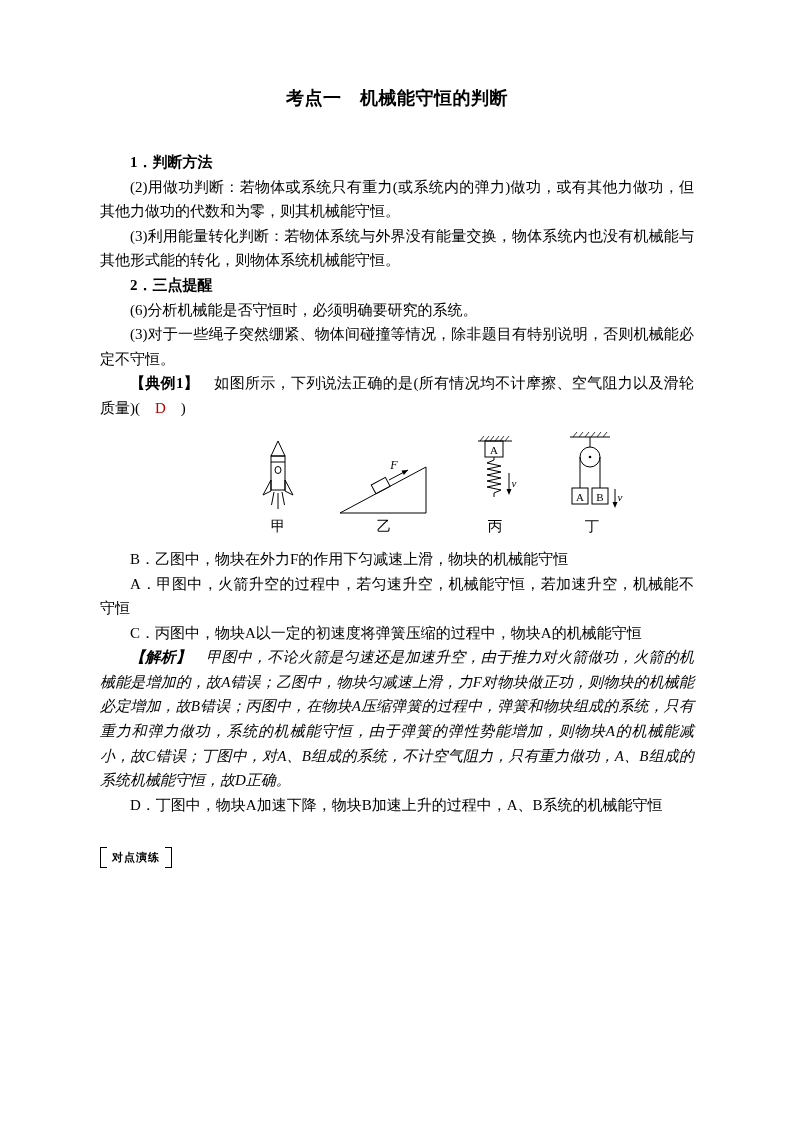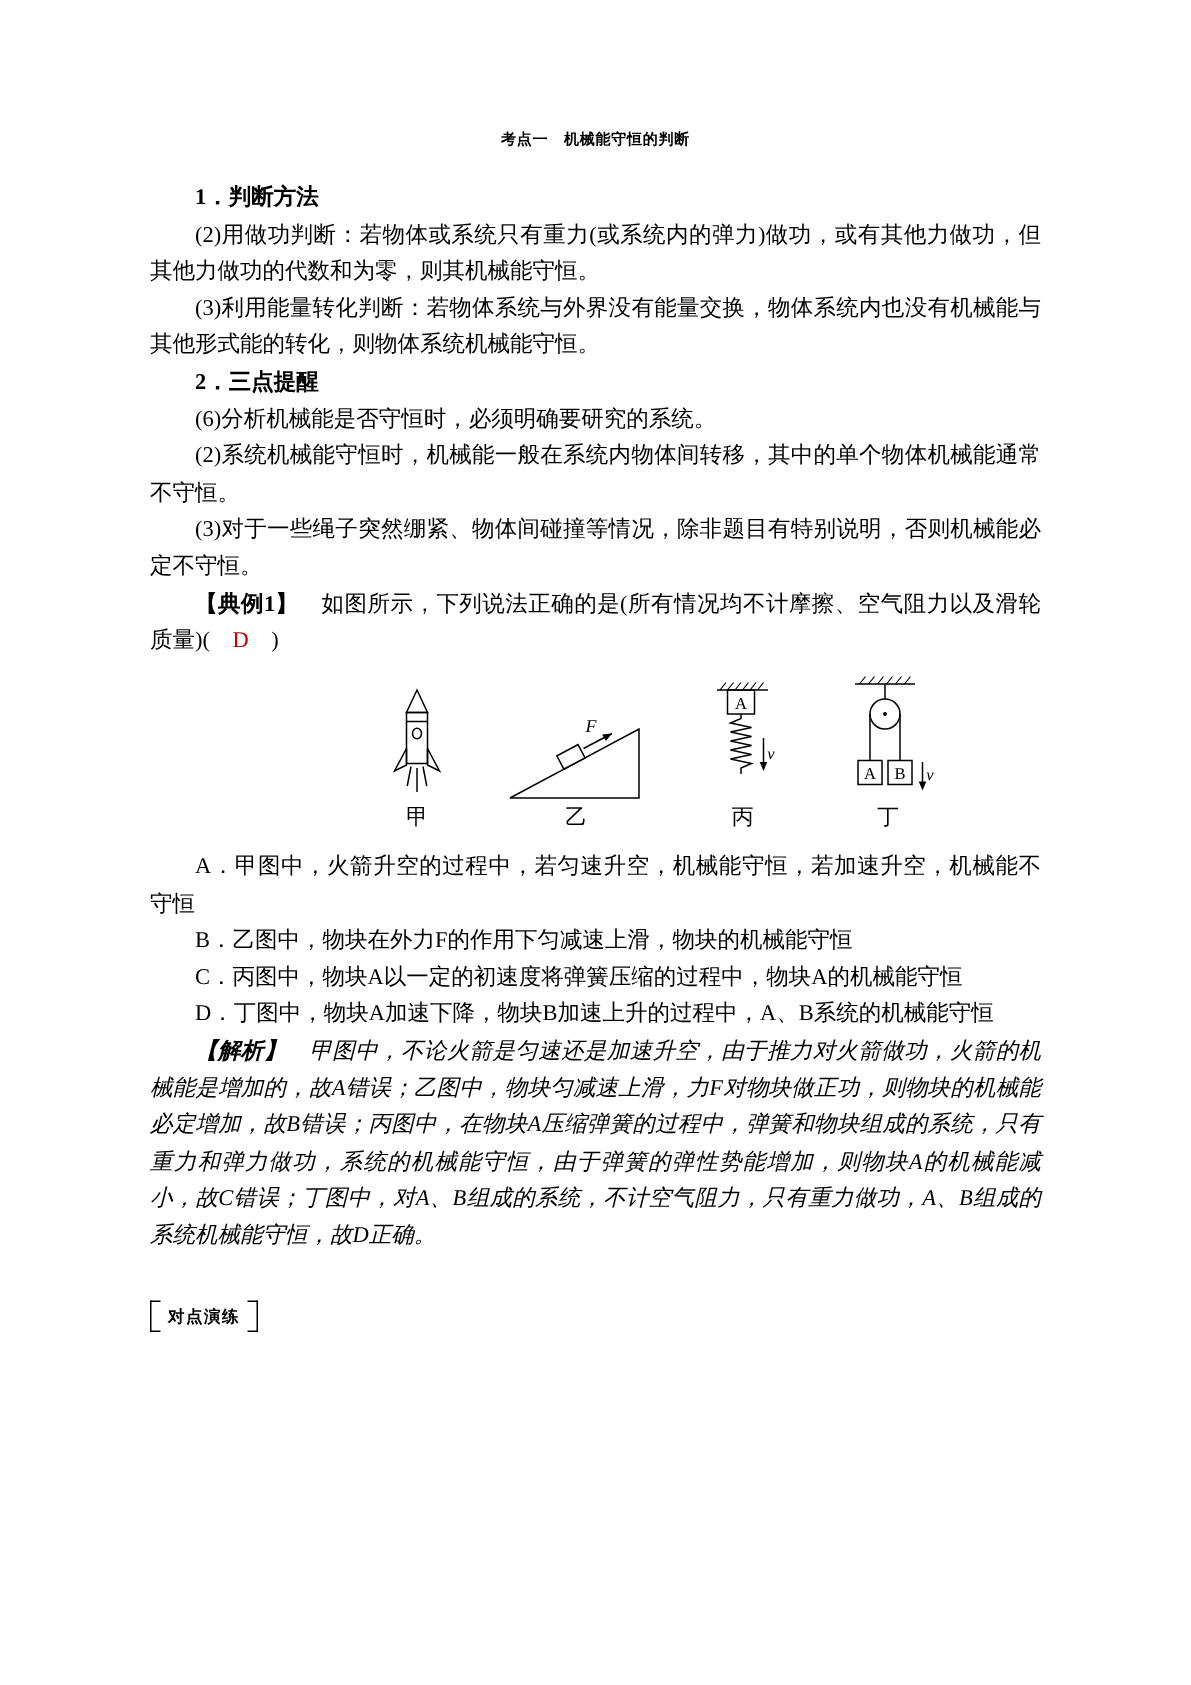--- a/index.html
+++ b/index.html
@@ -5,22 +5,22 @@
   * { margin:0; padding:0; box-sizing:border-box; }
   html,body { background:#fff; }
   body {
     width:794px; height:1123px; overflow:hidden;
     font-family:"Liberation Serif","DejaVu Serif",serif;
     font-size:15px; color:#000;
     position:relative;
   }
   .page { padding:86px 100px 0 100px; }
   .title {
-    text-align:center; font-weight:bold; font-size:10px;
-    margin-bottom:20px; letter-spacing:.5px;
+    text-align:center; font-weight:bold; font-size:18px;
+    margin-bottom:40px; letter-spacing:.5px;
   }
   p.para { text-indent:2em; line-height:1.64; text-align:justify; }
   .bold { font-weight:bold; }
   .red { color:#c00000; }
   .analysis-body { font-style:italic; }
 
   .figures-row {
     display:flex; align-items:flex-end; gap:40px;
     padding-left:158px; margin:10px 0 12px 0;
   }
@@ -53,21 +53,20 @@
 <div class="page">
 
   <div class="title">考点一　机械能守恒的判断</div>
 
   <p class="para bold">1．判断方法</p>
   <p class="para">(2)用做功判断：若物体或系统只有重力(或系统内的弹力)做功，或有其他力做功，但其他力做功的代数和为零，则其机械能守恒。</p>
   <p class="para">(3)利用能量转化判断：若物体系统与外界没有能量交换，物体系统内也没有机械能与其他形式能的转化，则物体系统机械能守恒。</p>
 
   <p class="para bold">2．三点提醒</p>
   <p class="para">(6)分析机械能是否守恒时，必须明确要研究的系统。</p>
-  <p class="para">(2)系统机械能守恒时，机械能一般在系统内物体间转移，其中的单个物体机械能通常不守恒。</p>
   <p class="para">(3)对于一些绳子突然绷紧、物体间碰撞等情况，除非题目有特别说明，否则机械能必定不守恒。</p>
 
   <p class="para"><span class="bold">【典例1】</span><span>　如图所示，下列说法正确的是(所有情况均不计摩擦、空气阻力以及滑轮质量)(　</span><span class="red">D</span><span>　)</span></p>
 
   <div class="figures-row">
 
     <div class="figure">
       <svg width="40" height="76" viewBox="0 0 40 76">
         <polygon points="20,2 13,17 27,17" fill="none" stroke="#000" stroke-width="1"></polygon>
         <rect x="13" y="17" width="14" height="34" fill="none" stroke="#000" stroke-width="1"></rect>
@@ -132,25 +131,25 @@
         <text x="40" y="69.5" font-size="11" text-anchor="middle">B</text>
         <line x1="55" y1="58" x2="55" y2="72" stroke="#000" stroke-width="1"></line>
         <polygon points="55,77 52.5,71 57.5,71" fill="#000"></polygon>
         <text class="var" x="60" y="70" font-size="11" text-anchor="middle">v</text>
       </svg>
       <div class="caption">丁</div>
     </div>
 
   </div>
 
+  <p class="para">B．乙图中，物块在外力F的作用下匀减速上滑，物块的机械能守恒</p>
   <p class="para">A．甲图中，火箭升空的过程中，若匀速升空，机械能守恒，若加速升空，机械能不守恒</p>
-  <p class="para">B．乙图中，物块在外力F的作用下匀减速上滑，物块的机械能守恒</p>
   <p class="para">C．丙图中，物块A以一定的初速度将弹簧压缩的过程中，物块A的机械能守恒</p>
+  <p class="para"><span class="bold analysis-body">【解析】</span><span class="analysis-body">　甲图中，不论火箭是匀速还是加速升空，由于推力对火箭做功，火箭的机械能是增加的，故A错误；乙图中，物块匀减速上滑，力F对物块做正功，则物块的机械能必定增加，故B错误；丙图中，在物块A压缩弹簧的过程中，弹簧和物块组成的系统，只有重力和弹力做功，系统的机械能守恒，由于弹簧的弹性势能增加，则物块A的机械能减小，故C错误；丁图中，对A、B组成的系统，不计空气阻力，只有重力做功，A、B组成的系统机械能守恒，故D正确。</span></p>
+
   <p class="para">D．丁图中，物块A加速下降，物块B加速上升的过程中，A、B系统的机械能守恒</p>
-
-  <p class="para"><span class="bold analysis-body">【解析】</span><span class="analysis-body">　甲图中，不论火箭是匀速还是加速升空，由于推力对火箭做功，火箭的机械能是增加的，故A错误；乙图中，物块匀减速上滑，力F对物块做正功，则物块的机械能必定增加，故B错误；丙图中，在物块A压缩弹簧的过程中，弹簧和物块组成的系统，只有重力和弹力做功，系统的机械能守恒，由于弹簧的弹性势能增加，则物块A的机械能减小，故C错误；丁图中，对A、B组成的系统，不计空气阻力，只有重力做功，A、B组成的系统机械能守恒，故D正确。</span></p>
 
   <div class="practice-header">
     <span class="bracket-label">对点演练</span>
   </div>
 
 
 </div>
 
 </body></html>

